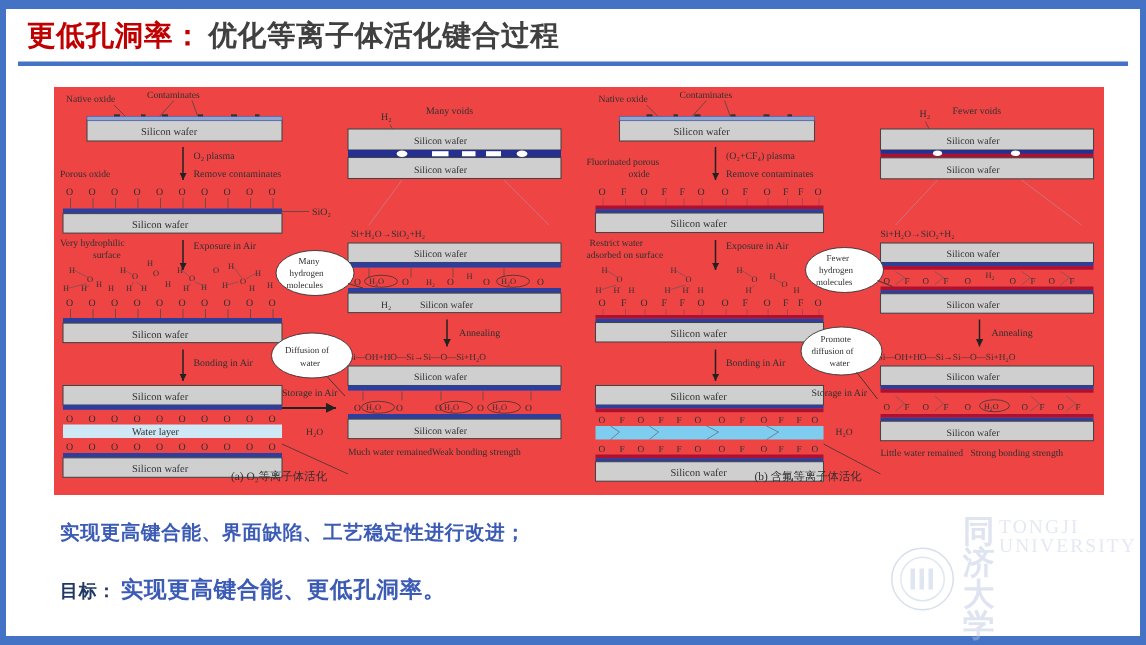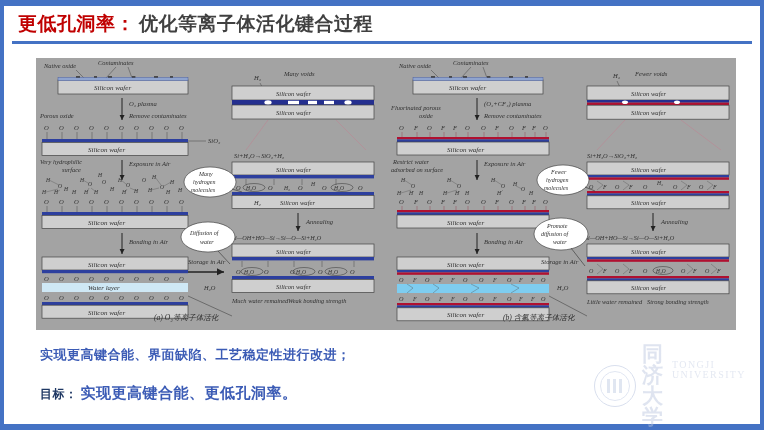--- a/index.html
+++ b/index.html
@@ -31,22 +31,21 @@
   }
   .title-red{color:#c00000;}
   .title-blue{color:#404040;margin-left:4px;}
   .title-rule{
     position:absolute;left:8px;top:35px;width:740px;height:3px;
     background:#4472c4;
   }
   
   .figure-area{
     position:absolute;left:32px;top:52px;width:700px;height:272px;
-    background:#a3a3a3;
-    font-style:italic;
+    background:#ef4444;
   }
   .fig{
     position:absolute;top:0;height:272px;width:350px;
     font-family:"Liberation Serif","DejaVu Serif",serif;
     color:#2b2b2b;
   }
   .fig-a{left:0;}
   .fig-b{left:355px;}
   .fig svg{display:block;}
   
@@ -84,21 +83,21 @@
       linear-gradient(#bcc8e2,#bcc8e2) 0 0/3px 14px no-repeat,
       linear-gradient(#bcc8e2,#bcc8e2) 6px 0/3px 14px no-repeat,
       linear-gradient(#bcc8e2,#bcc8e2) 12px 0/3px 14px no-repeat;
   }
   .logo-words{display:flex;flex-direction:row;line-height:1;}
   .logo-cn{
     font-size:21px;color:#b9c5de;font-weight:bold;letter-spacing:3px;
     font-family:"DejaVu Sans",sans-serif;
   }
   .logo-en{
-    font-size:10px;color:#c3cde2;letter-spacing:1.4px;margin-top:16px;
+    font-size:13px;color:#c3cde2;letter-spacing:1.4px;margin-top:0;
     font-family:"Liberation Serif","DejaVu Serif",serif;
   }
   
   text{font-family:"Liberation Serif","DejaVu Serif",serif;fill:#303030;}
 </style>
 </head>
 <body>
 
 <div class="slide">
 

